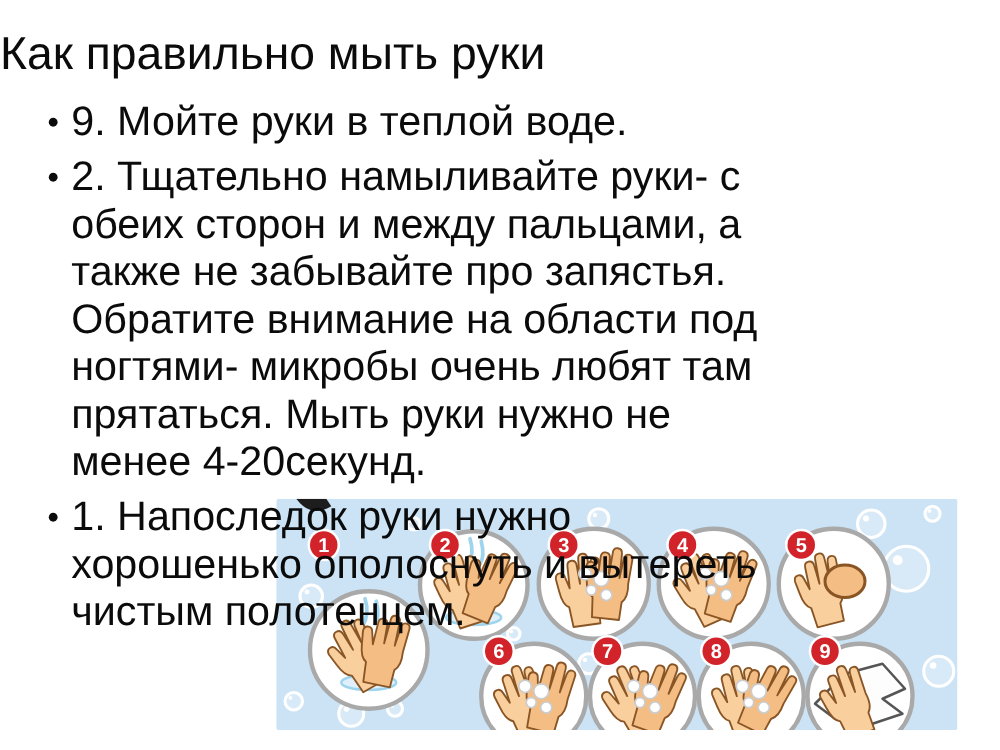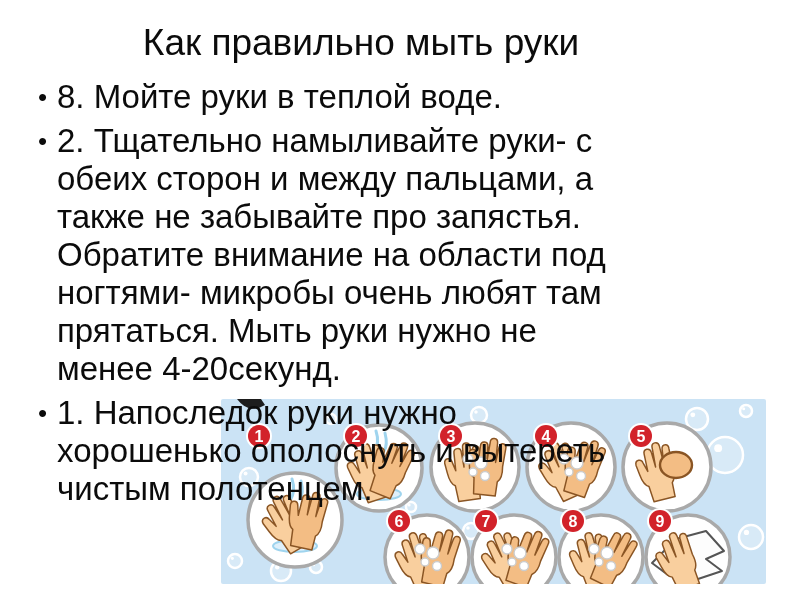--- a/index.html
+++ b/index.html
@@ -2,21 +2,21 @@
 <html><head>
 <meta charset="utf-8">
 <style>
   html,body{margin:0;padding:0;background:#ffffff;}
   .slide{
     position:relative;width:800px;height:600px;background:#ffffff;overflow:hidden;
     font-family:"Liberation Sans", sans-serif;color:#0b0b0b;
   }
   .title{
     position:absolute;top:20px;left:0;width:722px;margin:0;
-    font-size:37px;line-height:45px;font-weight:400;text-align:center;color:#0b0b0b;
+    font-size:37px;line-height:45px;font-weight:400;text-align:left;color:#0b0b0b;
   }
   .bullets{
     position:absolute;left:38px;top:78px;width:600px;margin:0;padding:0;list-style:none;
     font-size:33px;line-height:38px;z-index:2;
   }
   .bullets li{position:relative;padding-left:19px;margin:0 0 6px 0;}
   .dot{position:absolute;left:0;top:0;font-size:26px;line-height:38px;}
   .btext{white-space:pre-line;}
   .poster{position:absolute;left:221px;top:399px;width:545px;height:185px;z-index:1;}
   .poster svg{display:block;}
@@ -24,21 +24,21 @@
 </head>
 <body>
 
 <div class="slide">
 
   <h1 class="title">Как правильно мыть руки</h1>
 
   <ul class="bullets">
     <li>
       <span class="dot">•</span>
-      <span class="btext">8. Мойте руки в теплой воде.</span>
+      <span class="btext">9. Мойте руки в теплой воде.</span>
     </li>
     <li>
       <span class="dot">•</span>
       <span class="btext">2. Тщательно намыливайте руки- с
 обеих сторон и между пальцами,  а
 также не забывайте про запястья.
 Обратите внимание на области под
 ногтями- микробы очень любят там
 прятаться. Мыть руки нужно не
 менее 4-20секунд.</span>

